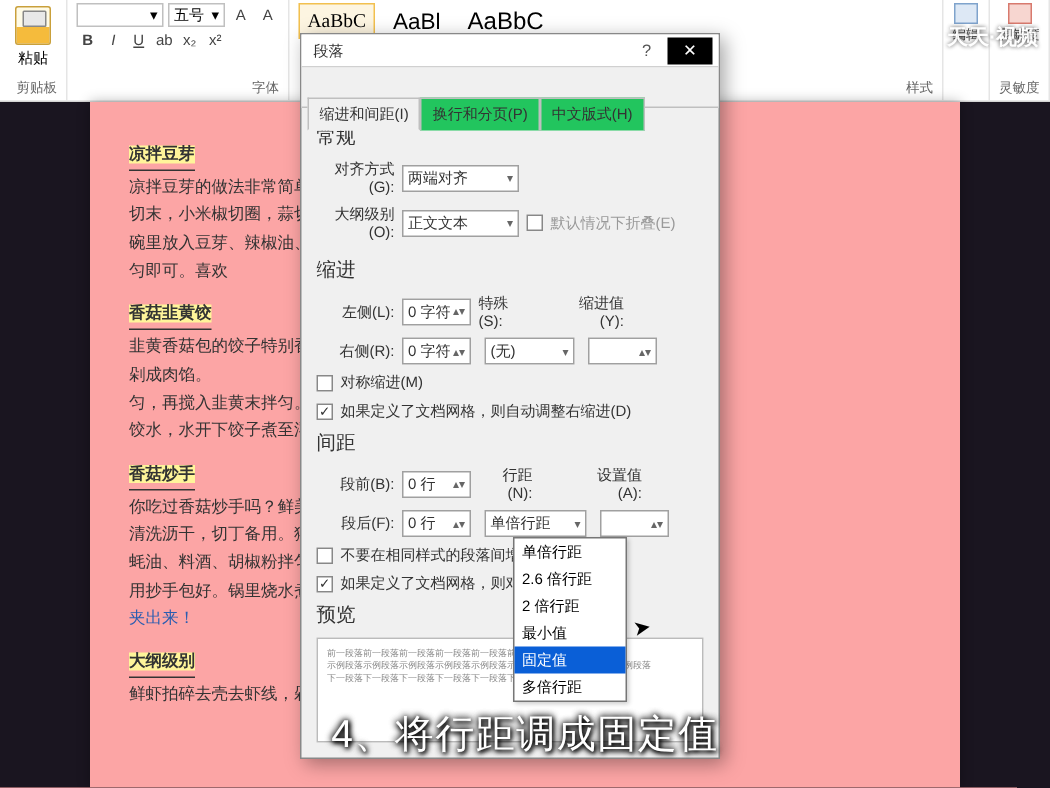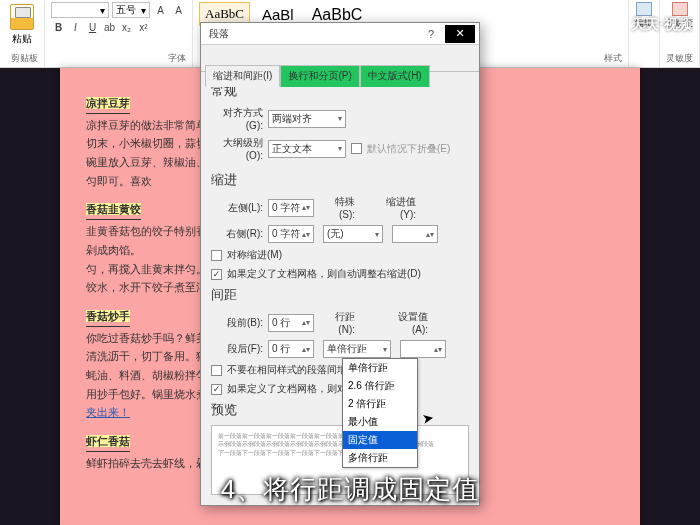--- a/index.html
+++ b/index.html
@@ -125,22 +125,22 @@
   <h4><span class="hl">香菇韭黄饺</span></h4>
   <div>韭黄香菇包的饺子特别香，做法也很简单，五花肉</div>
   <div>剁成肉馅。</div>
   <div>匀，再搅入韭黄末拌匀。取适量馅料放进碗里搅</div>
   <div>饺水，水开下饺子煮至浮起即可。锅里</div>
   <h4><span class="hl">香菇炒手</span></h4>
   <div>你吃过香菇炒手吗？鲜美多汁，香菇加盐</div>
   <div>清洗沥干，切丁备用。猪肉馅、盐、鸡</div>
   <div>蚝油、料酒、胡椒粉拌匀，调好的馅</div>
   <div>用抄手包好。锅里烧水煮熟即可</div>
-  <div style="color:#2a5db0;text-decoration:underline">夹出来！</div>
-  <h4><span class="hl">虾仁香菇</span></h4>
+  <div style="color:#2a5db0;">夹出来！</div>
+  <h4><span class="hl">大纲级别</span></h4>
   <div>鲜虾拍碎去壳去虾线，剁成虾泥。香菇去蒂切丁的鲜虾</div>
 </div>
 
 <div class="dialog">
   <div class="dlg-title">
     <span>段落</span>
     <div class="dlg-title-right">
       <div class="tbtn">?</div>
       <div class="tbtn close">✕</div>
     </div>
@@ -169,21 +169,21 @@
       <span style="color:#999">默认情况下折叠(E)</span>
     </div>
 
     <div class="sect" style="margin-top:10px">缩进</div>
     <div class="row">
       <span class="lab">左侧(L):</span>
       <div class="sel spin">
           <span>0 字符</span>
           <span class="ar">▴▾</span>
         </div>
-      <span style="width:36px;text-align:right">特殊(S):</span>
+      <span style="width:36px;text-align:left">特殊(S):</span>
       <span style="width:36px;text-align:right;margin-left:20px">缩进值(Y):</span>
     </div>
     <div class="row">
       <span class="lab">右侧(R):</span>
       <div class="sel spin">
           <span>0 字符</span>
           <span class="ar">▴▾</span>
         </div>
       <div class="sel" style="width:60px;margin-left:4px">
           <span>(无)</span>

